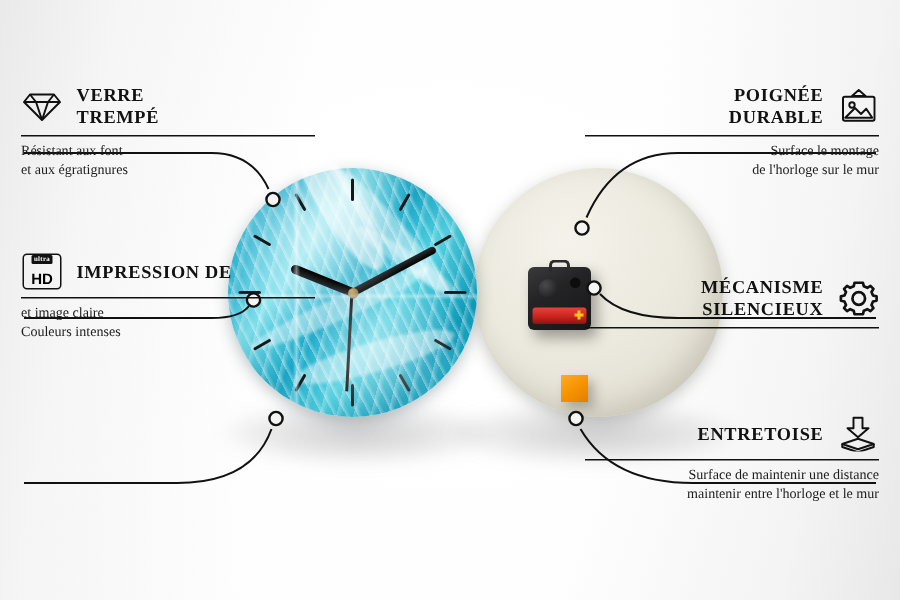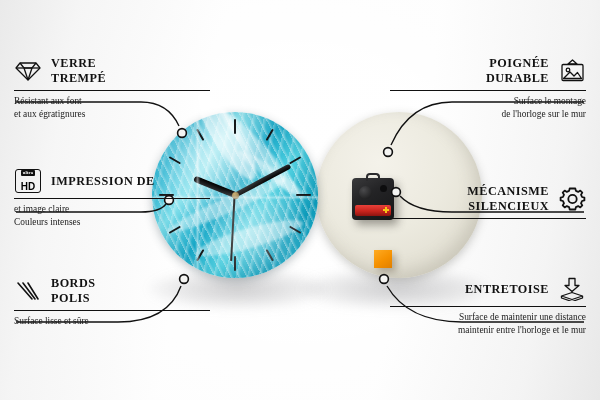--- a/index.html
+++ b/index.html
@@ -261,41 +261,20 @@
         <div>IMPRESSION DE</div>
       </div>
     </div>
     <div class="rule"></div>
     <div class="desc">
       <div>et image claire</div>
       <div>Couleurs intenses</div>
     </div>
   </div>
 
-  <div class="feature left" id="feature-bords">
-    <div class="head">
-      <span class="icon">
-        <svg width="26" height="22" viewBox="0 0 26 22">
-          <g stroke="#111" stroke-width="1.6" stroke-linecap="round">
-            <path d="M3,3 L17,19"></path>
-              <path d="M8,3 L20,19"></path>
-              <path d="M13,3 L23,19"></path>
-          </g>
-        </svg>
-      </span>
-      <div class="titles">
-        <div>BORDS</div>
-        <div>POLIS</div>
-      </div>
-    </div>
-    <div class="rule"></div>
-    <div class="desc">
-      <div>Surface lisse et sûre</div>
-    </div>
-  </div>
 
   <div class="feature right" id="feature-poignee">
     <div class="head">
       <span class="icon">
         <svg width="27" height="24" viewBox="0 0 27 24">
           <g fill="none" stroke="#111" stroke-width="1.3" stroke-linejoin="round">
             <path d="M13.5,1 L9,5 H18 Z"></path>
             <rect x="3" y="5.5" width="21" height="16" rx="1.2"></rect>
             <circle cx="9" cy="11" r="1.8"></circle>
             <path d="M4.5,19.5 L11,13 L15,17 L18.5,13.5 L22.5,19.5 Z"></path>

